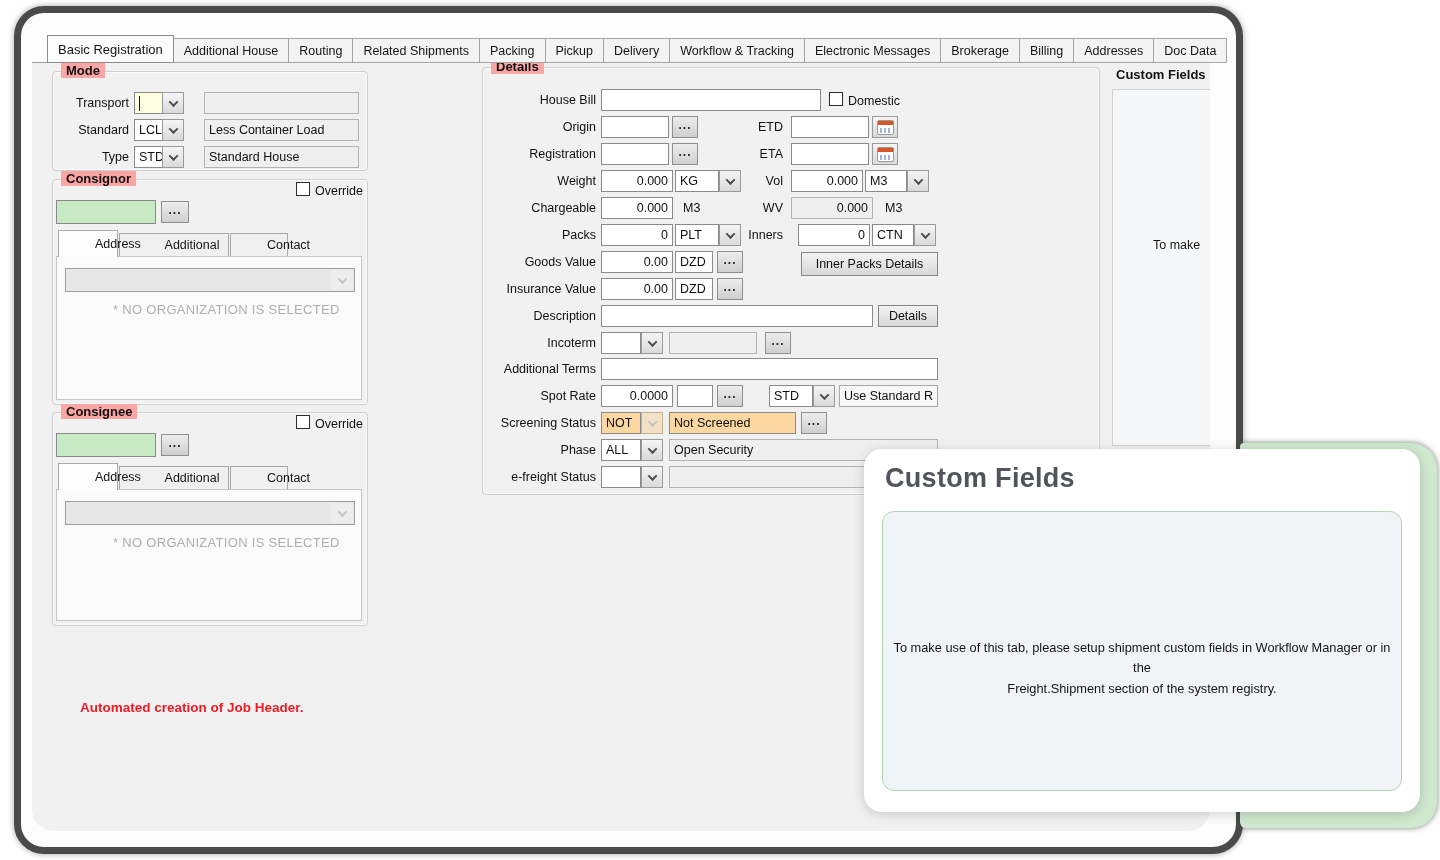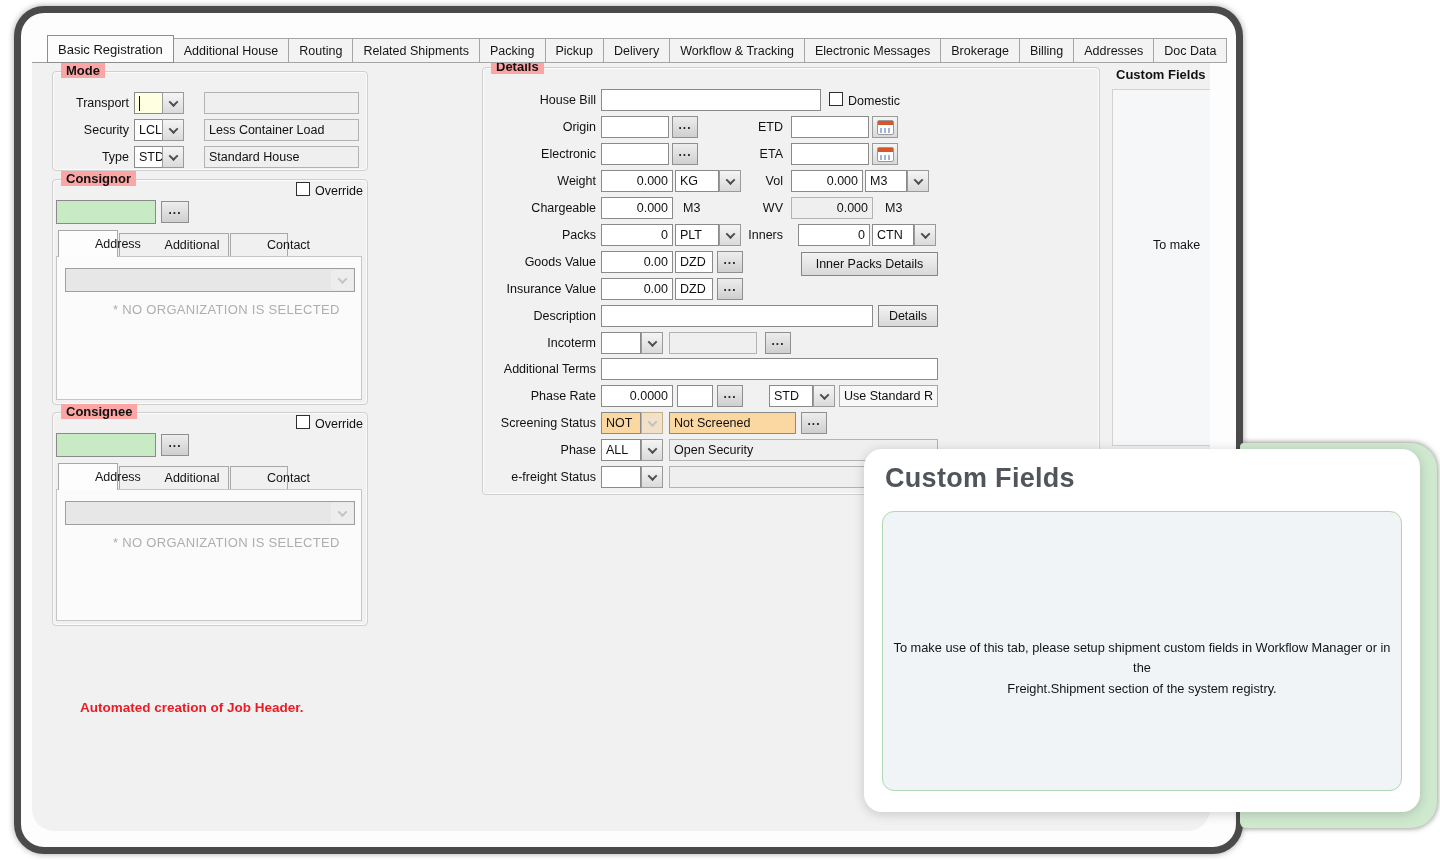--- a/index.html
+++ b/index.html
@@ -126,21 +126,21 @@
       <div class="glab">Mode</div>
       <div class="lbl" style="left:0; top:20px; width:76px;">Transport</div>
       <div class="fld yel" style="left:81px; top:20px; width:29px;">
           <span class="caret"></span>
         </div>
       <div class="abtn" style="left:109px; top:20px;">
           <span class="chev"></span>
         </div>
       <div class="fld dis" style="left:151px; top:20px; width:155px;"></div>
 
-      <div class="lbl" style="left:0; top:47px; width:76px;">Security</div>
+      <div class="lbl" style="left:0; top:47px; width:76px;">Standard</div>
       <div class="fld" style="left:81px; top:47px; width:29px;">LCL</div>
       <div class="abtn" style="left:109px; top:47px;">
           <span class="chev"></span>
         </div>
       <div class="fld dis" style="left:151px; top:47px; width:155px;">Less Container Load</div>
 
       <div class="lbl" style="left:0; top:74px; width:76px;">Type</div>
       <div class="fld" style="left:81px; top:74px; width:29px;">STD</div>
       <div class="abtn" style="left:109px; top:74px;">
           <span class="chev"></span>
@@ -207,21 +207,21 @@
       <div class="dotsbtn" style="left:189px; top:48px; width:26px;"><span>...</span></div>
       <div class="lbl" style="left:240px; top:48px; width:60px;">ETD</div>
       <div class="fld" style="left:308px; top:48px; width:78px;"></div>
       <div class="abtn" style="left:389px; top:48px; width:26px;">
           <span class="cal">
             <span class="top"></span>
             <span class="dots"></span>
           </span>
         </div>
 
-      <div class="lbl" style="left:0; top:75px; width:113px;">Electronic</div>
+      <div class="lbl" style="left:0; top:75px; width:113px;">Registration</div>
       <div class="fld" style="left:118px; top:75px; width:68px;"></div>
       <div class="dotsbtn" style="left:189px; top:75px; width:26px;"><span>...</span></div>
       <div class="lbl" style="left:240px; top:75px; width:60px;">ETA</div>
       <div class="fld" style="left:308px; top:75px; width:78px;"></div>
       <div class="abtn" style="left:389px; top:75px; width:26px;">
           <span class="cal">
             <span class="top"></span>
             <span class="dots"></span>
           </span>
         </div>
@@ -278,21 +278,21 @@
       <div class="fld" style="left:118px; top:264px; width:40px;"></div>
       <div class="abtn" style="left:158px; top:264px;">
           <span class="chev"></span>
         </div>
       <div class="fld dis" style="left:186px; top:264px; width:88px;"></div>
       <div class="dotsbtn" style="left:282px; top:264px; width:26px;"><span>...</span></div>
 
       <div class="lbl" style="left:0; top:290px; width:113px;text-align:right;">Additional Terms</div>
       <div class="fld" style="left:118px; top:290px; width:337px;"></div>
 
-      <div class="lbl" style="left:0; top:317px; width:113px;">Phase Rate</div>
+      <div class="lbl" style="left:0; top:317px; width:113px;">Spot Rate</div>
       <div class="fld num" style="left:118px; top:317px; width:72px;">0.0000</div>
       <div class="fld" style="left:194px; top:317px; width:36px;"></div>
       <div class="dotsbtn" style="left:234px; top:317px; width:26px;"><span>...</span></div>
       <div class="fld" style="left:286px; top:317px; width:44px;">STD</div>
       <div class="abtn" style="left:330px; top:317px;">
           <span class="chev"></span>
         </div>
       <div class="fld lite" style="left:356px; top:317px; width:99px;">Use Standard R</div>
 
       <div class="lbl" style="left:0; top:344px; width:113px;">Screening Status</div>

